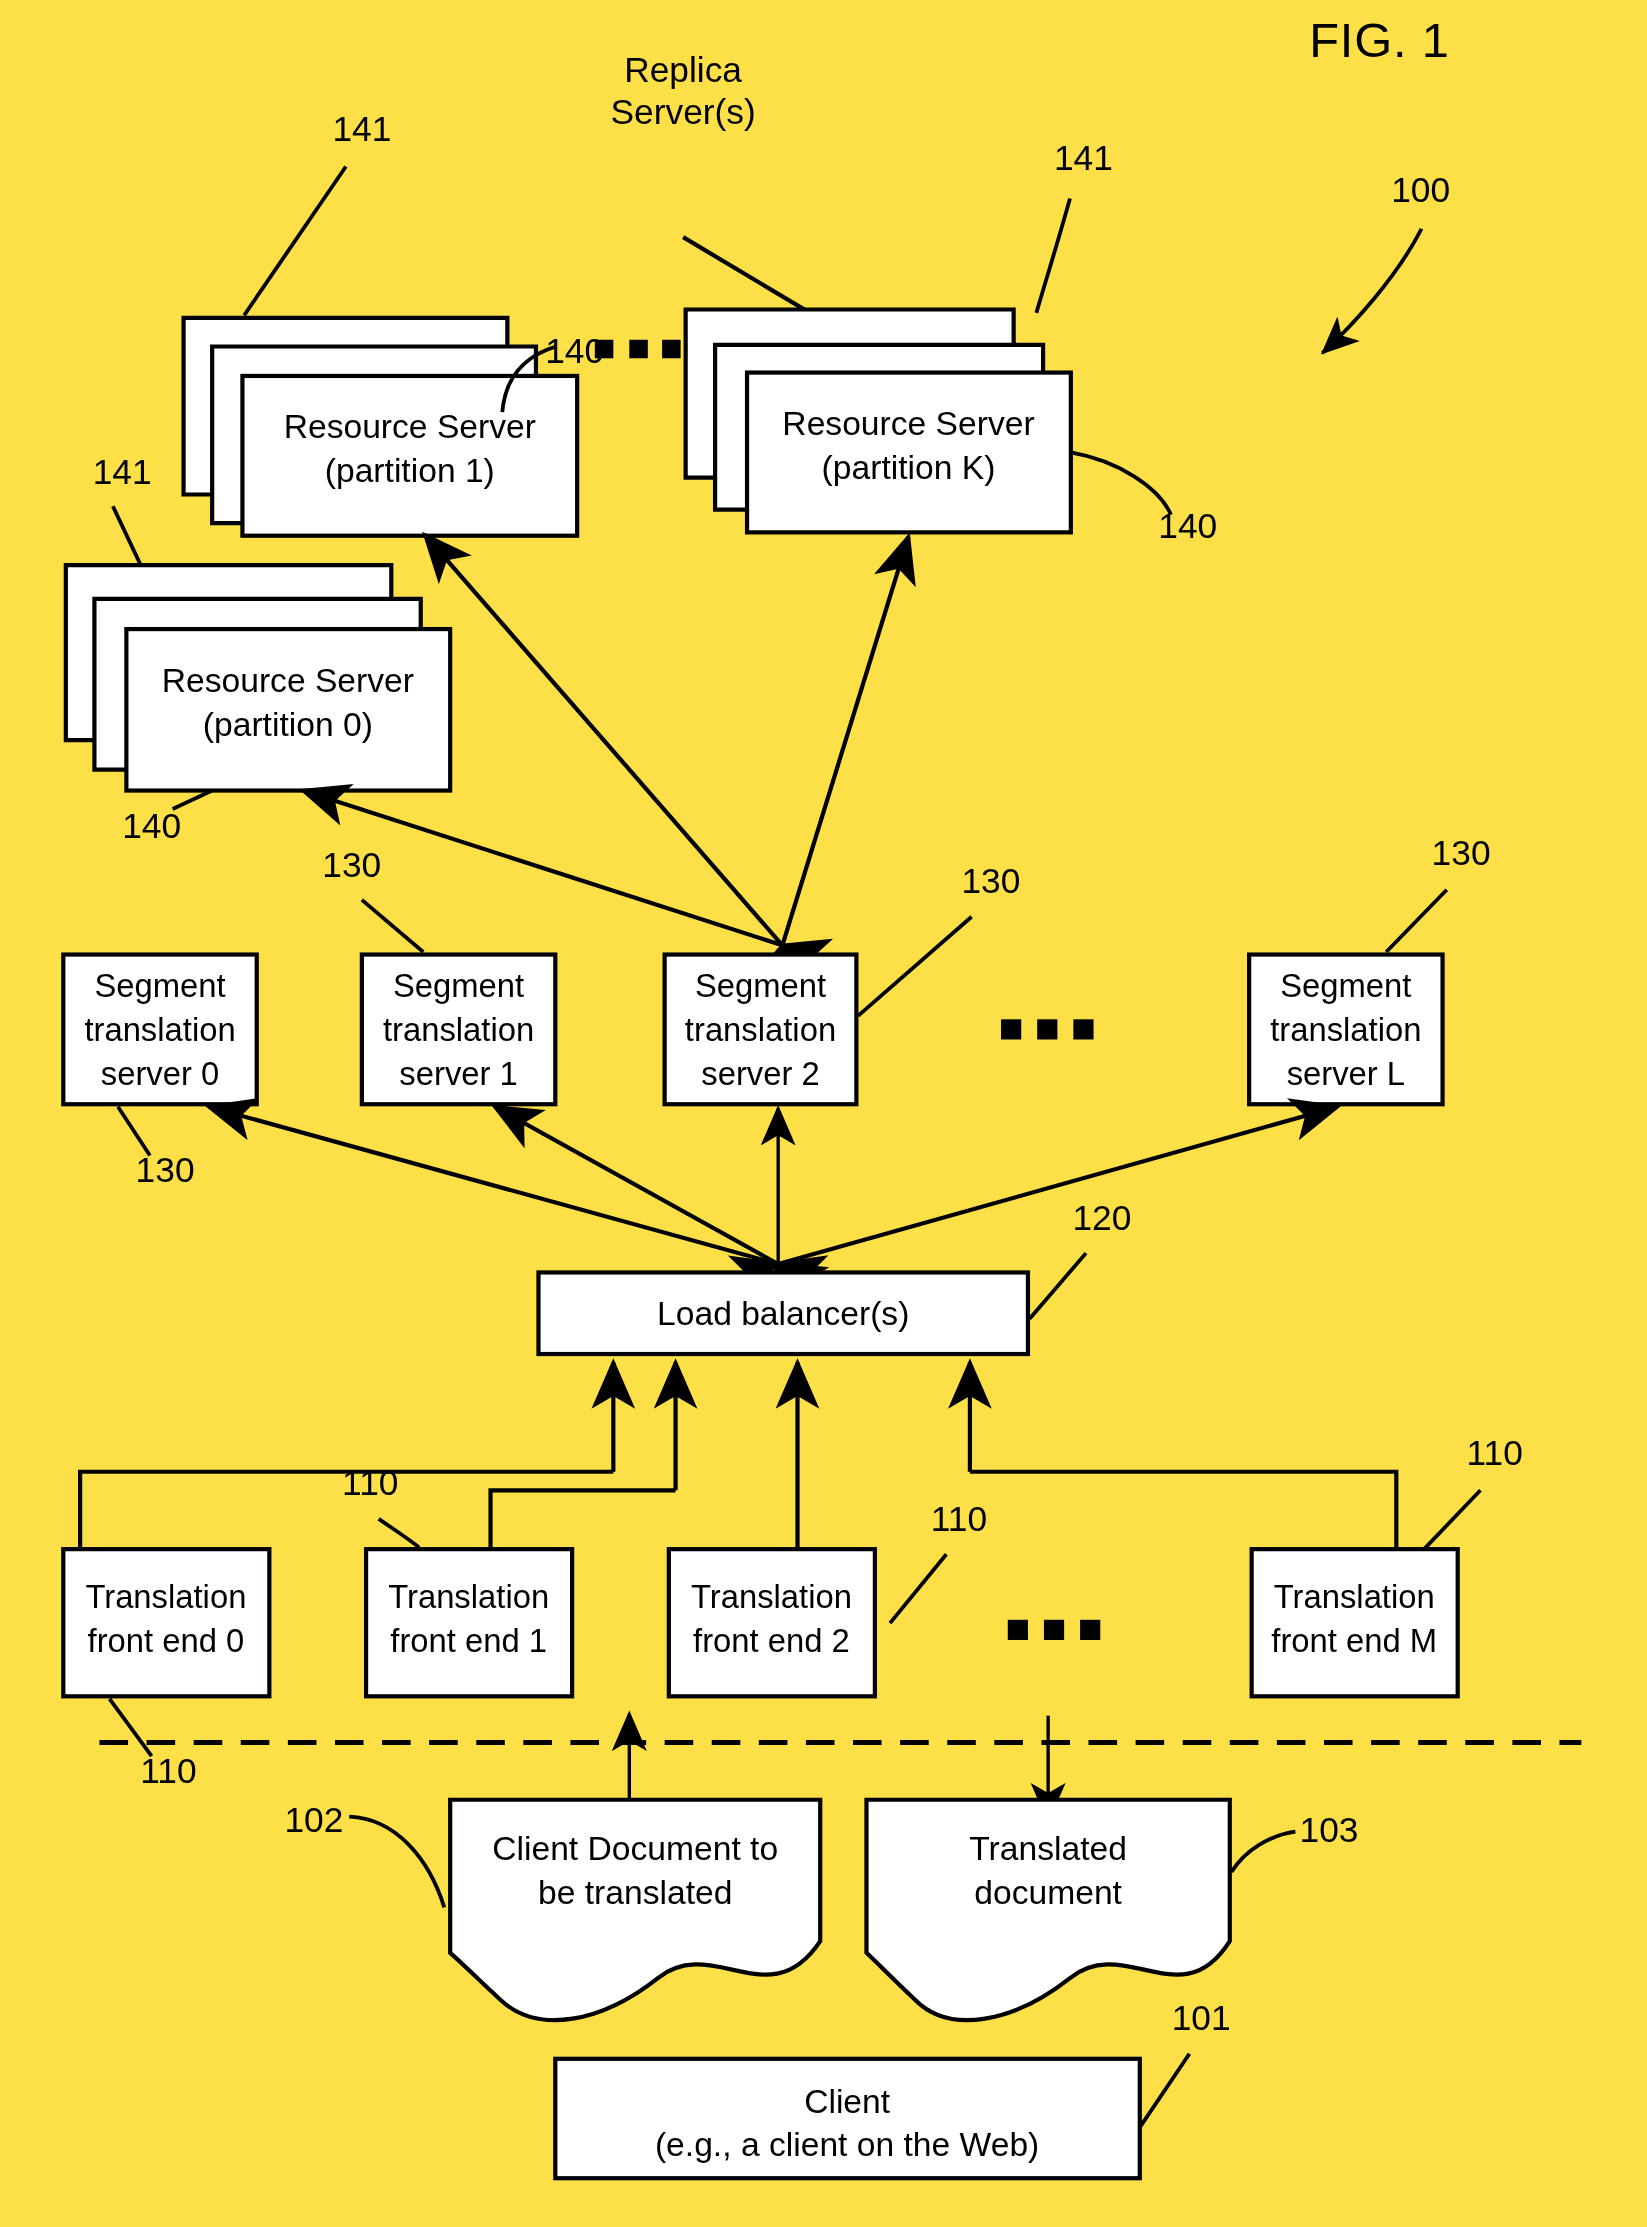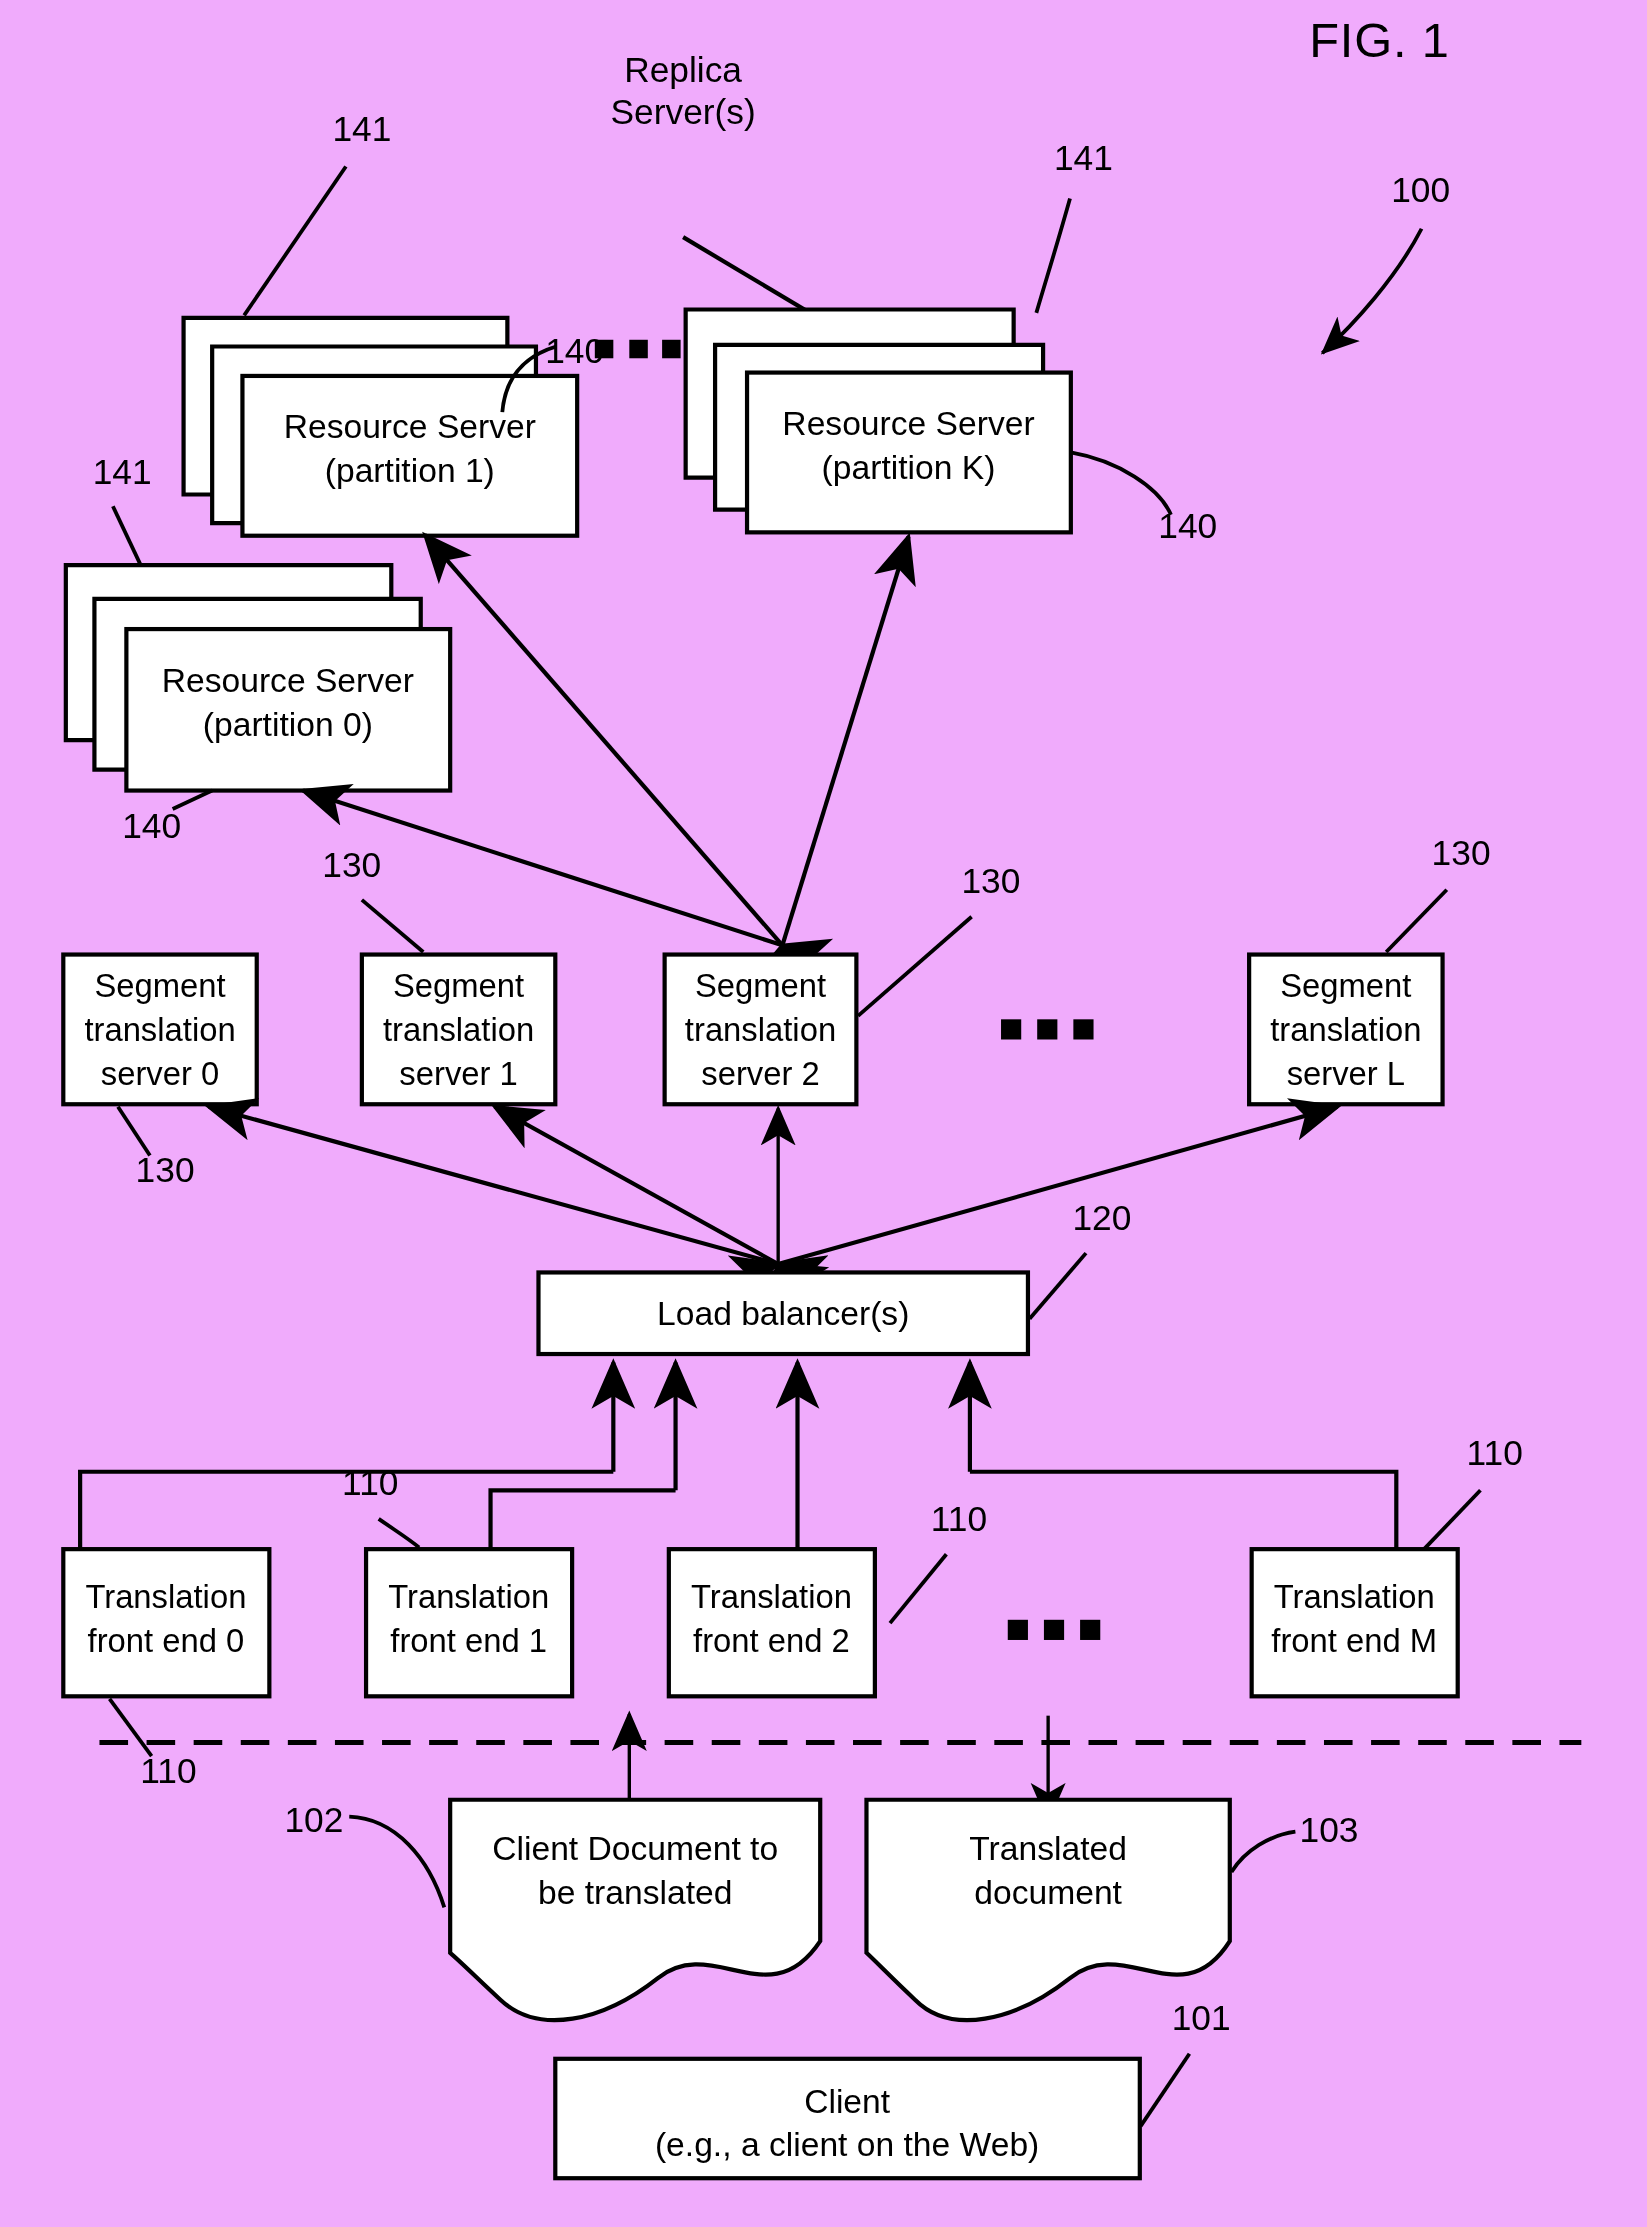--- a/index.html
+++ b/index.html
@@ -4,21 +4,21 @@
 <style>
   html, body {
     margin: 0;
     padding: 0;
     background: #ffffff;
   }
   #figure-root {
     position: relative;
     width: 1648px;
     height: 2227px;
-    background: #f0abfc;
+    background: #fde047;
     font-family: "Liberation Sans", sans-serif;
     overflow: hidden;
   }
   svg.figure-canvas {
     position: absolute;
     top: 0; left: 0;
     width: 1648px;
     height: 2227px;
     display: block;
   }

